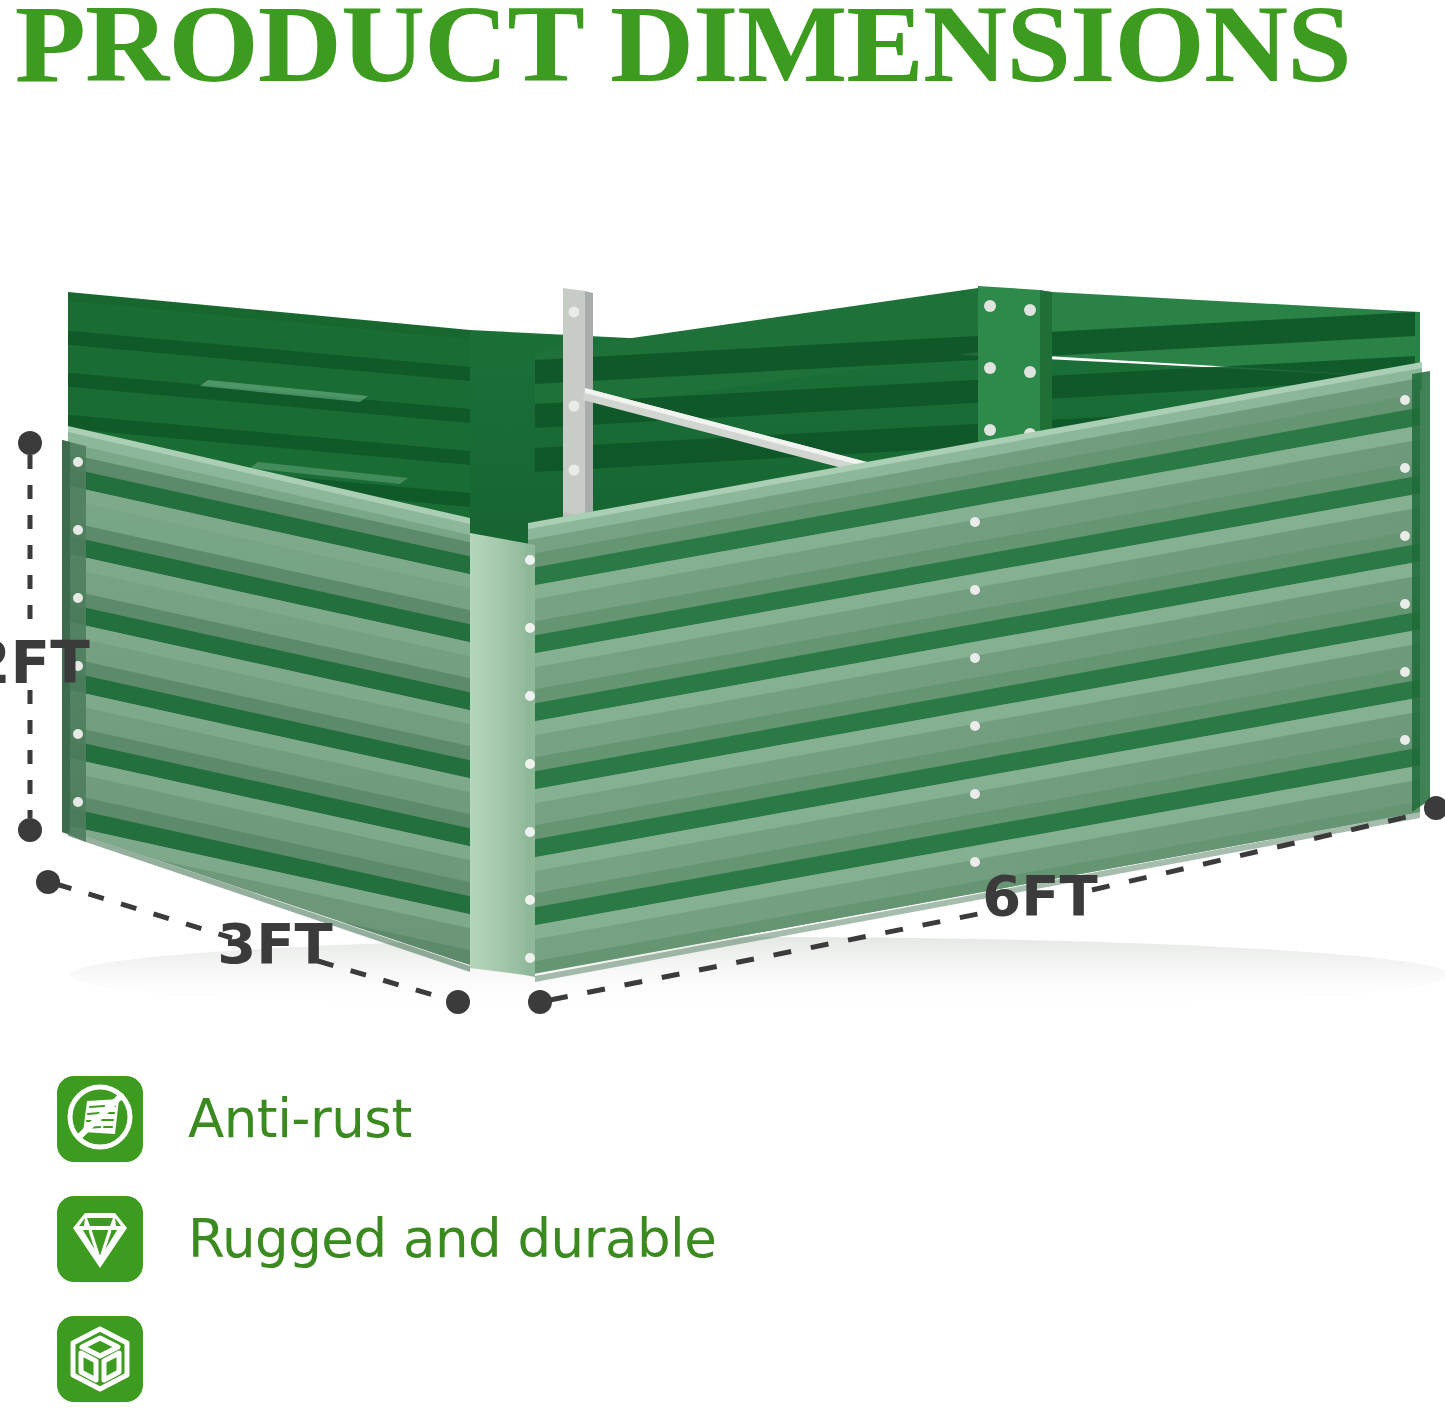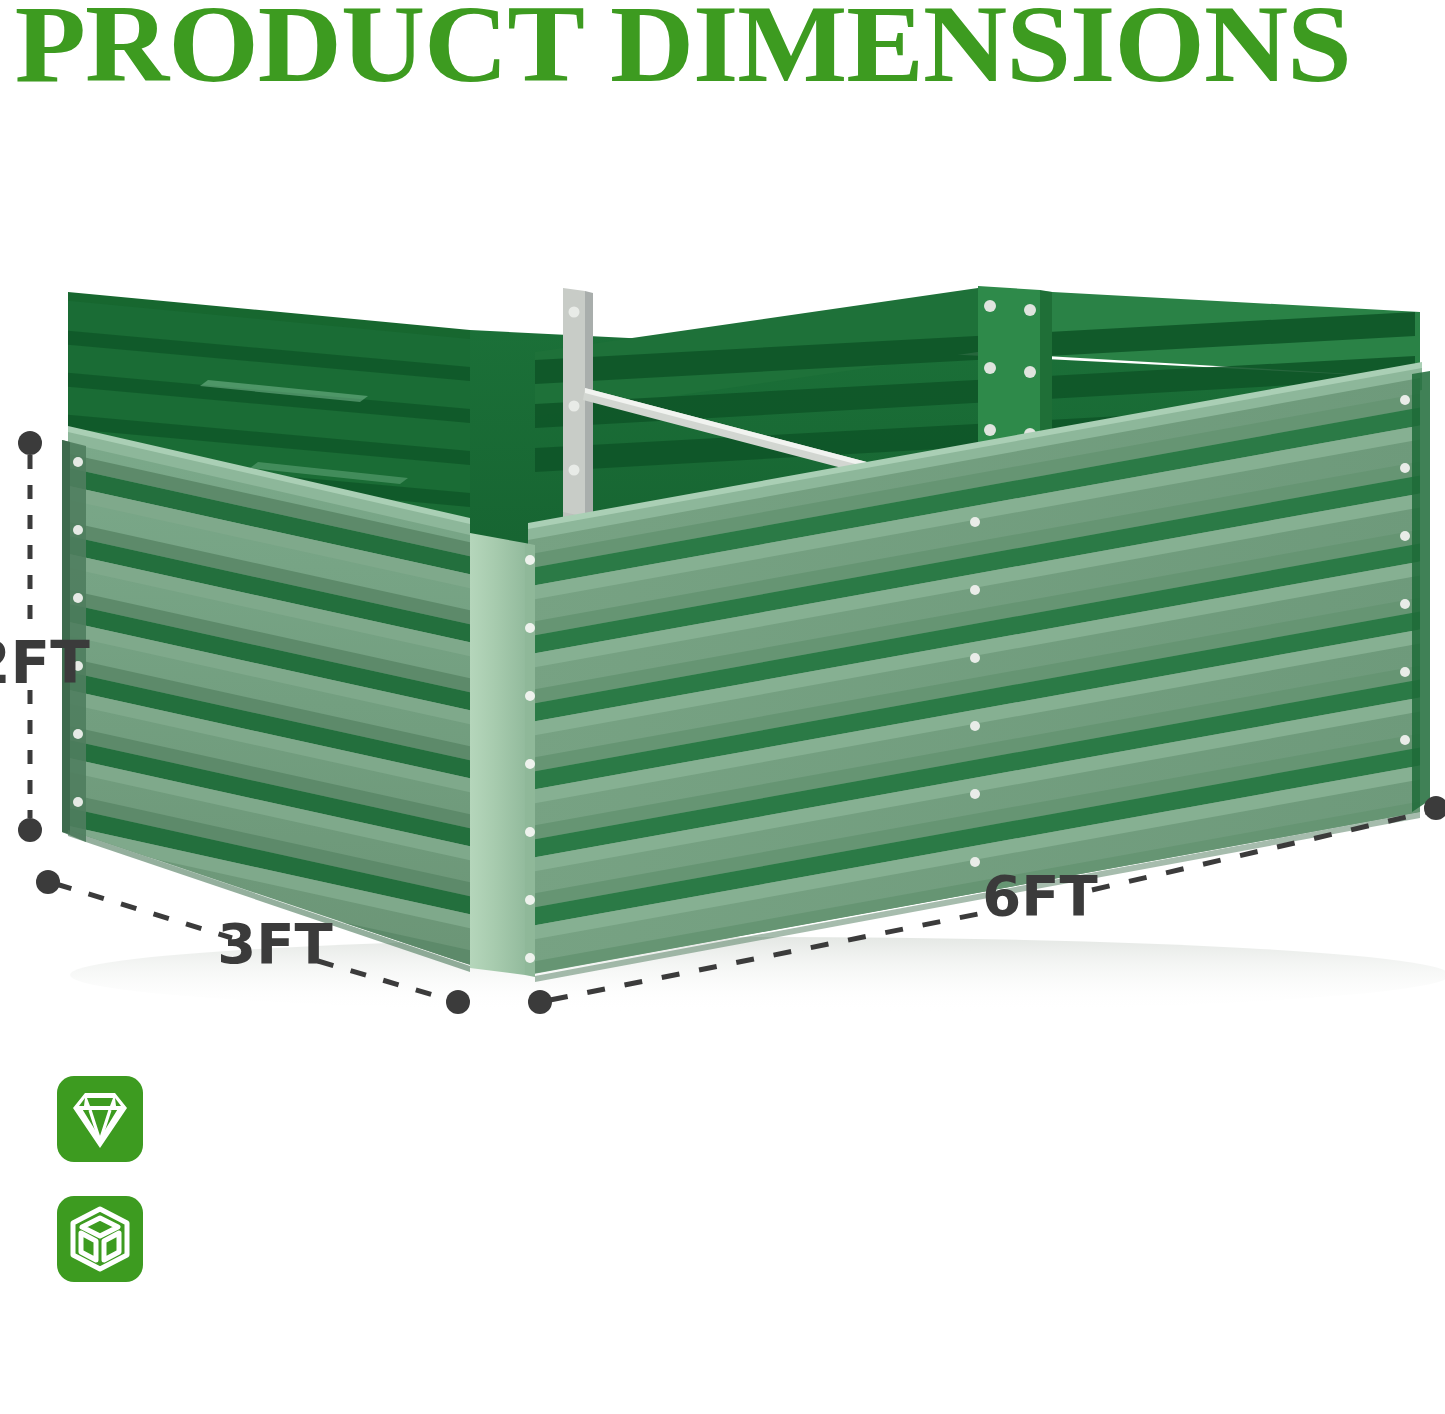--- a/index.html
+++ b/index.html
@@ -284,20 +284,46 @@
     <line x1="1092" y1="890" x2="1428" y2="812" stroke-dasharray="18,20"></line>
   </g>
   <circle cx="540" cy="1002" r="12" fill="#3b3b3b"></circle>
   <circle cx="1436" cy="808" r="12" fill="#3b3b3b"></circle>
   <text class="dimlabel" x="1040" y="915" font-size="56" text-anchor="middle">6FT</text>
 </svg>
 </div>
 
 <div id="features">
 
+  <div class="feature-row">
+    <div class="feat-icon">
+      <svg width="86" height="86" viewBox="0 0 86 86">
+        <g fill="none" stroke="#ffffff" stroke-width="5">
+          <circle cx="43" cy="41" r="30"></circle>
+        </g>
+
+        <g>
+          <polygon points="30,25 62,23 58,58 26,56" fill="#ffffff"></polygon>
+          <g stroke="#3d9b20" stroke-width="2.2" stroke-linecap="round">
+            <line x1="33" y1="31" x2="47" y2="30"></line>
+            <line x1="51" y1="30" x2="58" y2="30"></line>
+            <line x1="31" y1="38" x2="42" y2="37"></line>
+            <line x1="46" y1="37" x2="57" y2="37"></line>
+            <line x1="30" y1="45" x2="40" y2="45"></line>
+            <line x1="45" y1="44" x2="56" y2="44"></line>
+            <line x1="29" y1="52" x2="43" y2="51"></line>
+            <line x1="47" y1="51" x2="55" y2="51"></line>
+          </g>
+        </g>
+
+        <line x1="22" y1="61" x2="64" y2="20" stroke="#ffffff" stroke-width="6" stroke-linecap="round"></line>
+      </svg>
+    </div>
+    <div class="feat-label">Anti-rust</div>
+  </div>
 
   <div class="feature-row">
     <div class="feat-icon">
       <svg width="86" height="86" viewBox="0 0 86 86">
         <g fill="#ffffff">
 
           <path d="M16,32 L28,17 L58,17 L70,32 L43,72 Z
                    M24,34 L43,65 L62,34 Z" fill-rule="evenodd"></path>
         </g>
         <g fill="#3d9b20">
@@ -305,20 +331,21 @@
           <polygon points="30,22 56,22 53,30 33,30"></polygon>
           <polygon points="22,30 28,22 27,30"></polygon>
           <polygon points="64,30 58,22 59,30"></polygon>
         </g>
         <g stroke="#ffffff" stroke-width="3.2" fill="none">
           <path d="M24,34 L43,65 L62,34"></path>
           <path d="M33,34 L43,65 L53,34"></path>
         </g>
       </svg>
     </div>
+    <div class="feat-label">Rugged and durable</div>
   </div>
 
   <div class="feature-row">
     <div class="feat-icon">
       <svg width="86" height="86" viewBox="0 0 86 86">
         <g fill="none" stroke="#ffffff" stroke-width="5" stroke-linejoin="round">
 
           <polygon points="43,13 70,27 70,59 43,73 16,59 16,27"></polygon>
 
           <polygon points="43,22 61,31 43,40 25,31"></polygon>

